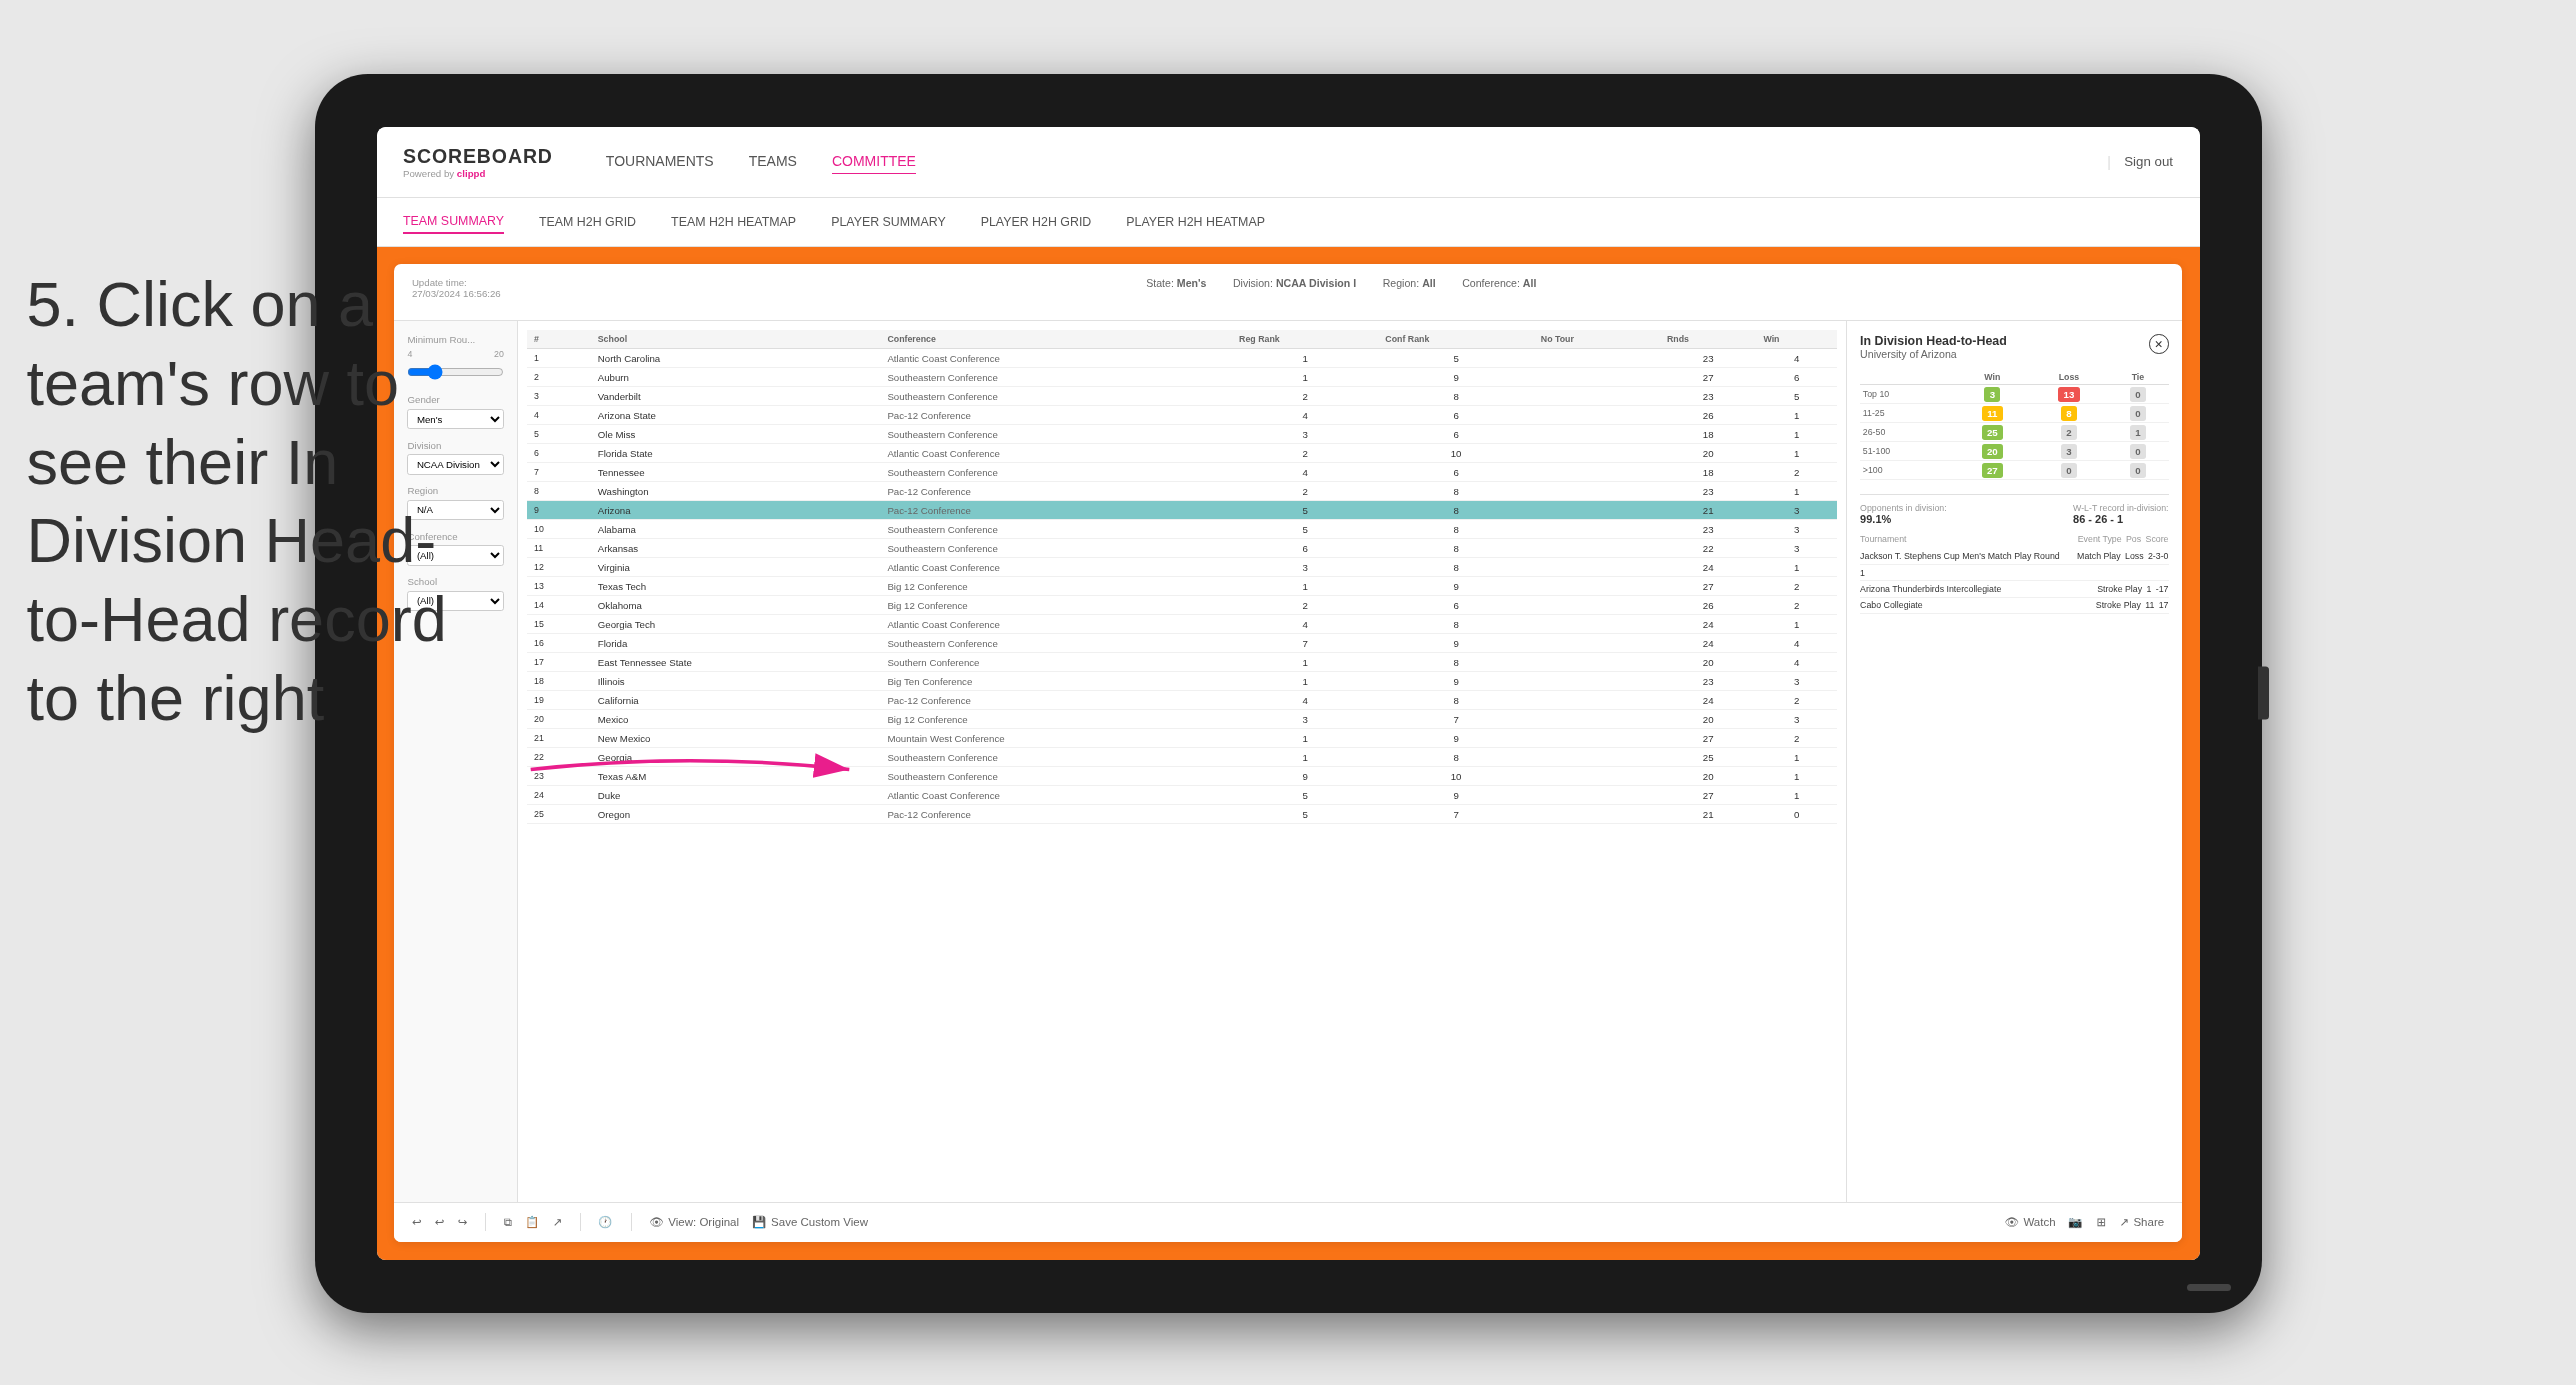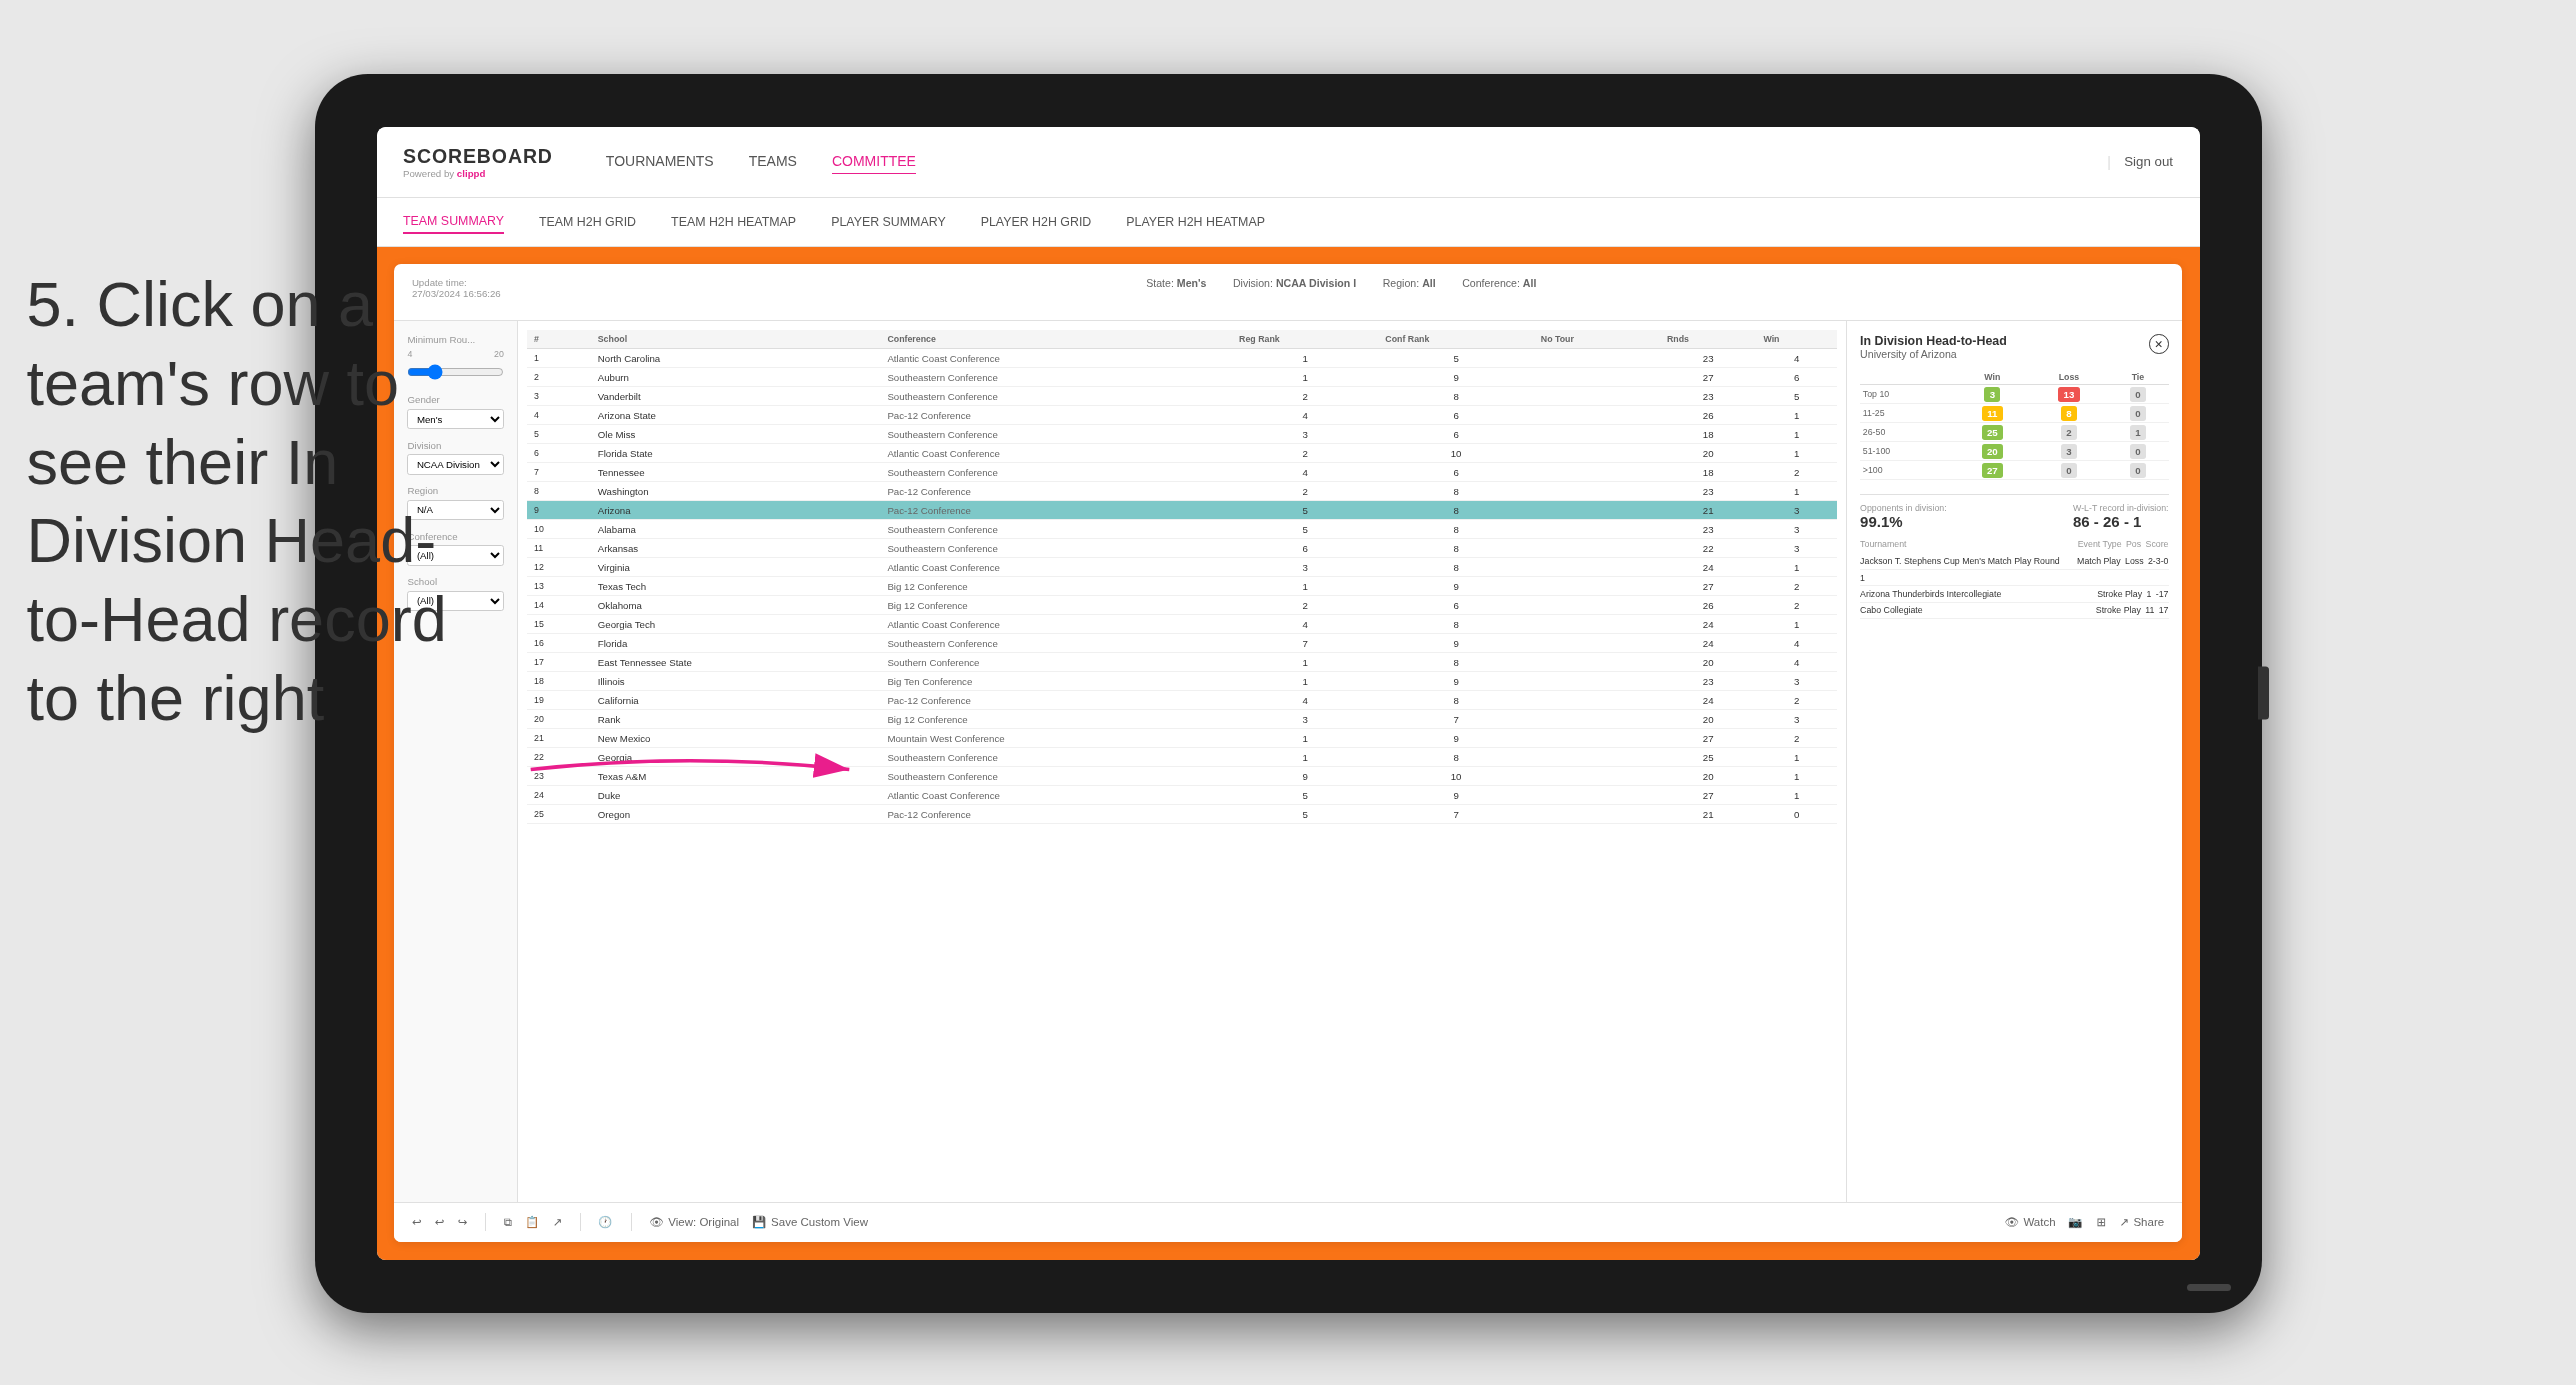--- a/index.html
+++ b/index.html
@@ -302,21 +302,21 @@
       justify-content: space-between;
       margin-bottom: 7px;
     }
 
     .opponents-label {
       font-size: 8.8px;
       color: #999;
     }
 
     .opponents-value {
-      font-size: 15px;
+      font-size: 11px;
       font-weight: 700;
       color: #333;
     }
 
     .tournament-section {
       margin-top: 8.8px;
     }
 
     .tournament-header {
       display: grid;
@@ -690,21 +690,21 @@
     <td>California</td>
     <td style="color:#666;">Pac-12 Conference</td>
     <td style="text-align:center;">4</td>
     <td style="text-align:center;">8</td>
     <td style="text-align:center;"></td>
     <td style="text-align:center;">24</td>
     <td style="text-align:center;">2</td>
   </tr>
                   <tr>
     <td class="rank-num">20</td>
-    <td>Rank</td>
+    <td>Mexico</td>
     <td style="color:#666;">Big 12 Conference</td>
     <td style="text-align:center;">3</td>
     <td style="text-align:center;">7</td>
     <td style="text-align:center;"></td>
     <td style="text-align:center;">20</td>
     <td style="text-align:center;">3</td>
   </tr>
                   <tr>
     <td class="rank-num">21</td>
     <td>New Mexico</td>

